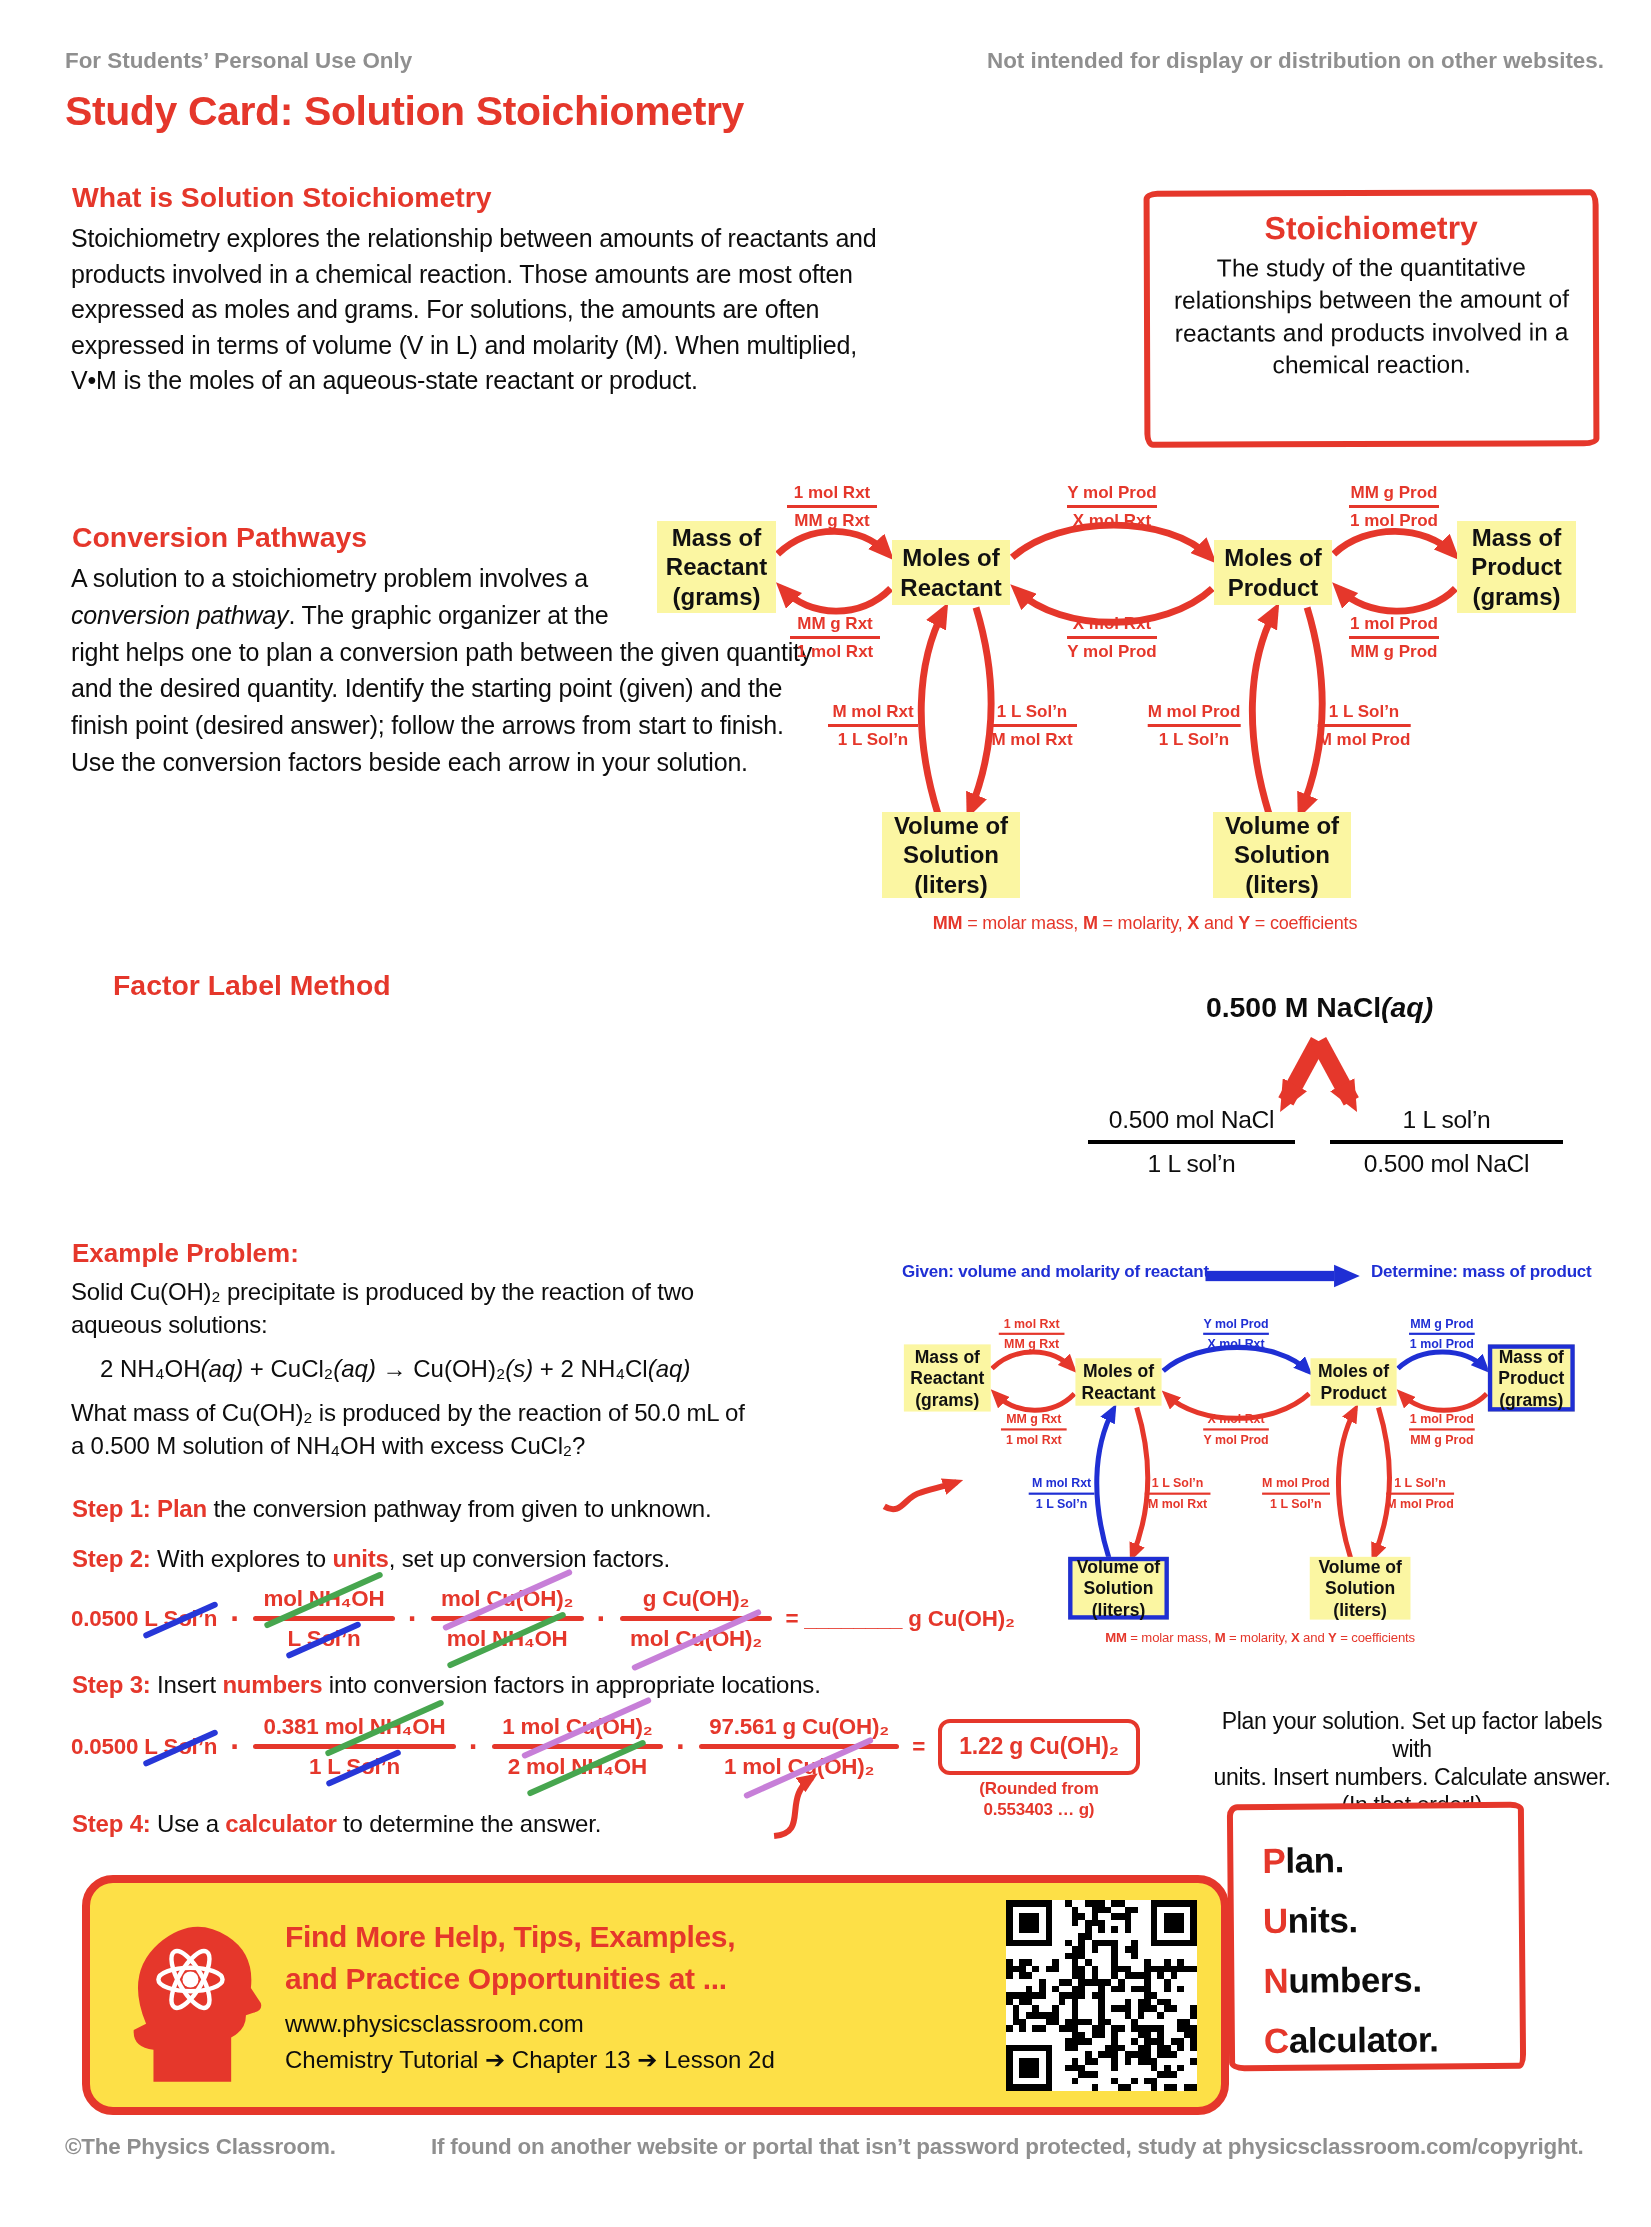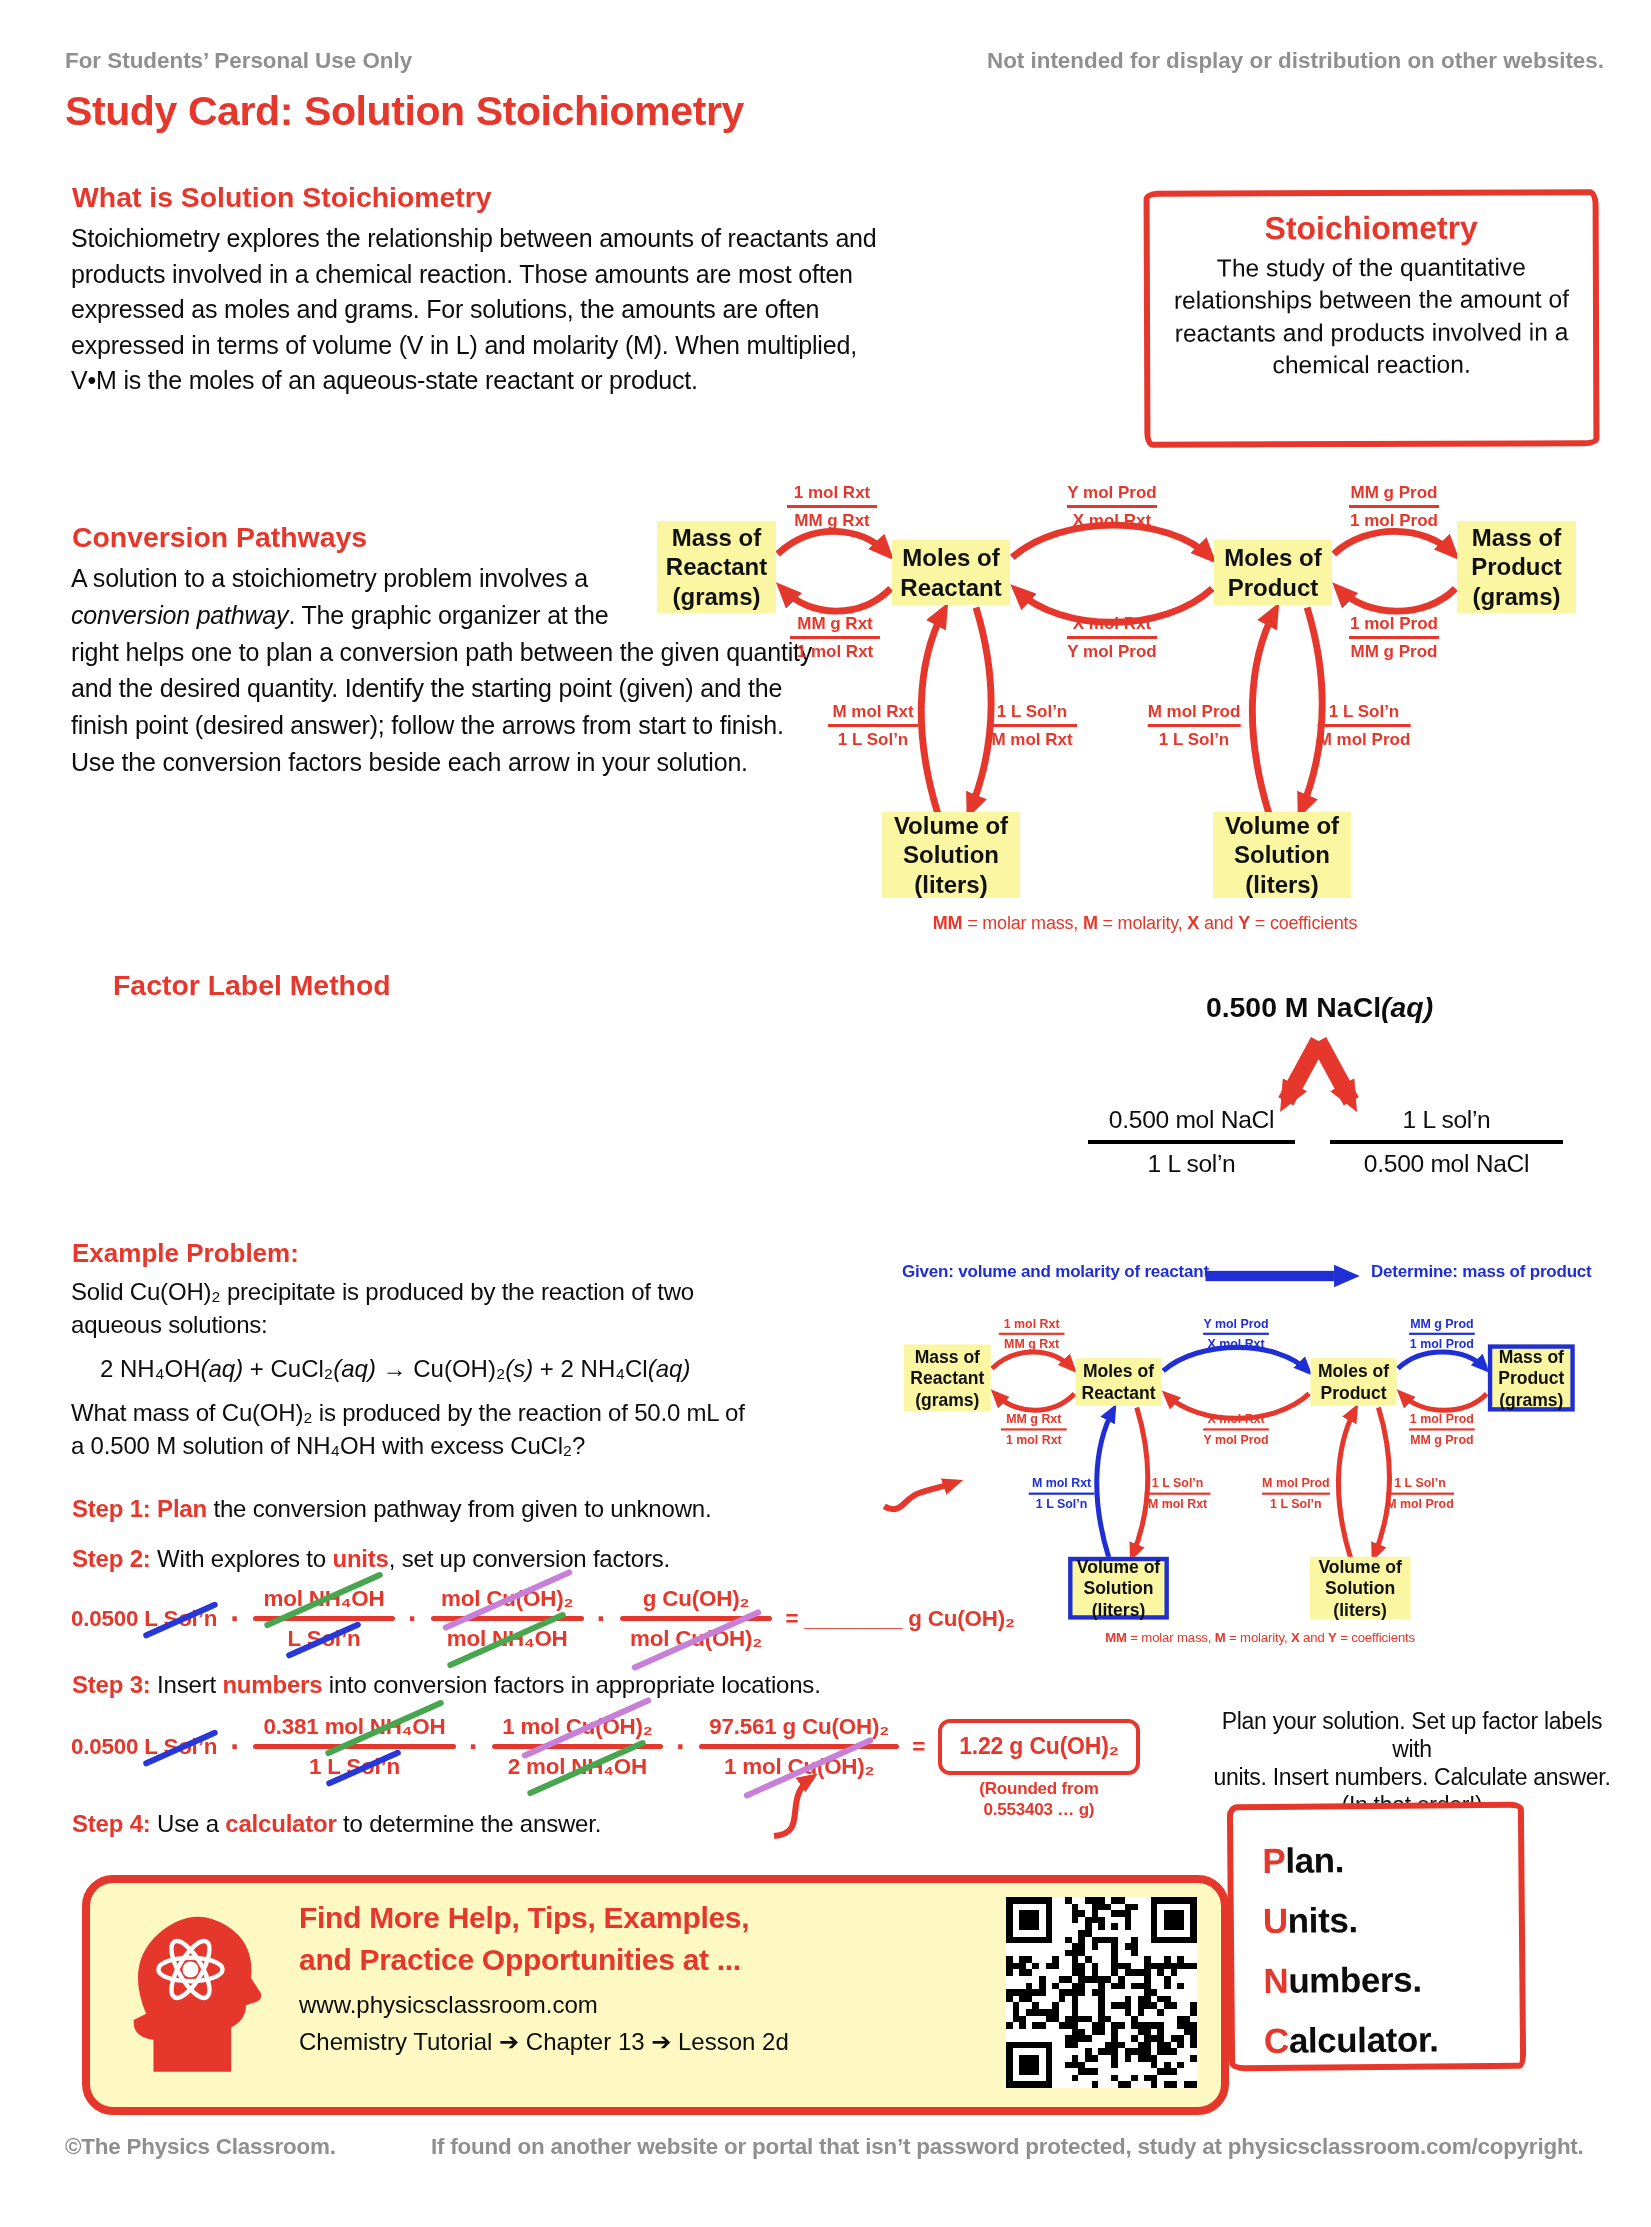--- a/index.html
+++ b/index.html
@@ -68,21 +68,21 @@
   .step{font-size:24px;letter-spacing:-0.2px;}
 
   .given-label{font-size:17px;font-weight:bold;color:var(--blue);letter-spacing:-0.2px;}
 
   .plan-note{font-size:23px;line-height:1.22;text-align:center;letter-spacing:-0.3px;}
 
   .puncbox{border:6.9px solid var(--red);border-radius:10.3px 13.8px 6.9px 15.5px / 12px 7.8px 14.7px 8.6px;transform:rotate(-0.5deg);padding:20.7px 0 0 29px;background:#fff;}
   .punc-line{font-size:35px;font-weight:bold;line-height:1.72;letter-spacing:-0.4px;}
   .punc-line .r{color:var(--red);}
 
-  .banner{background:#fef9c3;border:8.6px solid var(--red);border-radius:31px;display:flex;gap:37px;padding:13.8px 24px;}
+  .banner{background:#fde047;border:8.6px solid var(--red);border-radius:31px;display:flex;align-items:center;gap:23px;padding:13.8px 24px;}
   .banner-l1{font-size:30px;font-weight:bold;color:var(--red);line-height:1.4;letter-spacing:-0.3px;}
   .banner-url{font-size:24px;margin-top:10.3px;}
   .banner-path{font-size:24px;margin-top:8.6px;}
 
   .footer{font-size:22.4px;color:var(--gray);font-weight:bold;letter-spacing:-0.2px;}
 </style>
 </head>
 <body>
 
 <div class="page">

